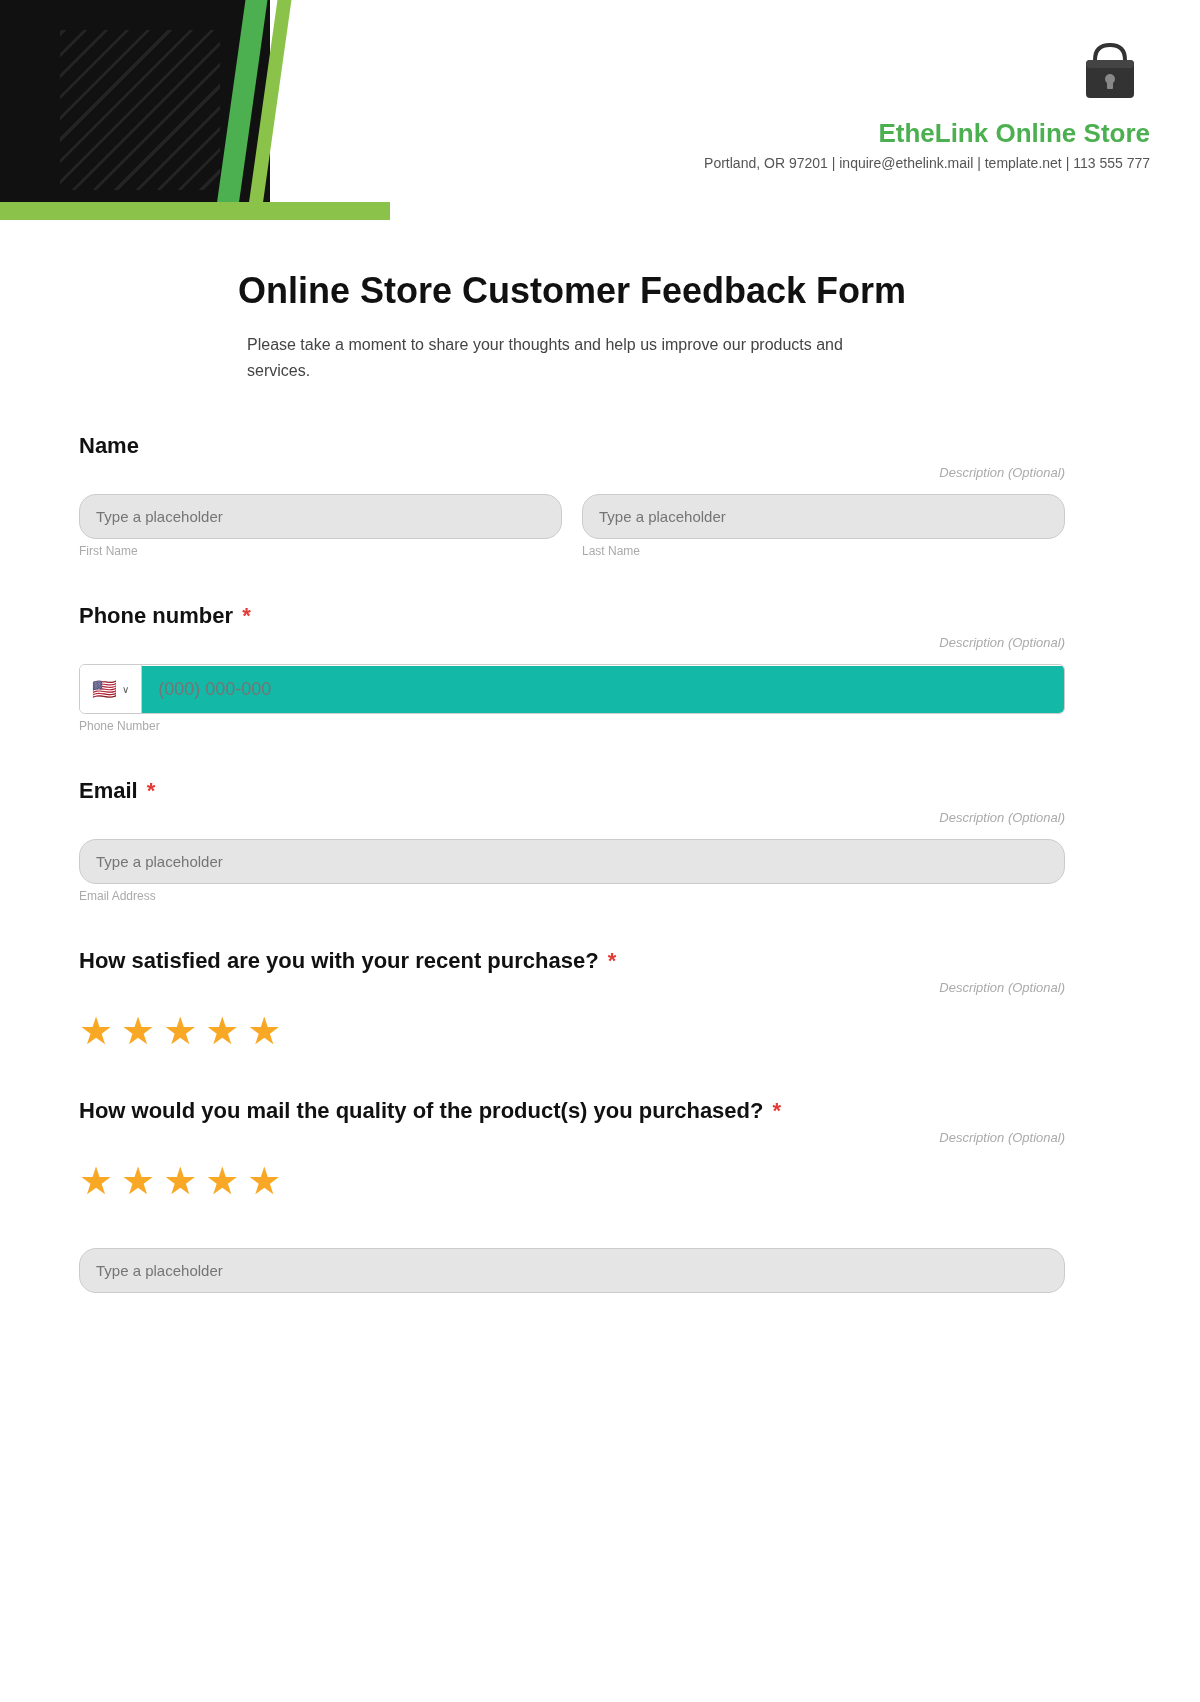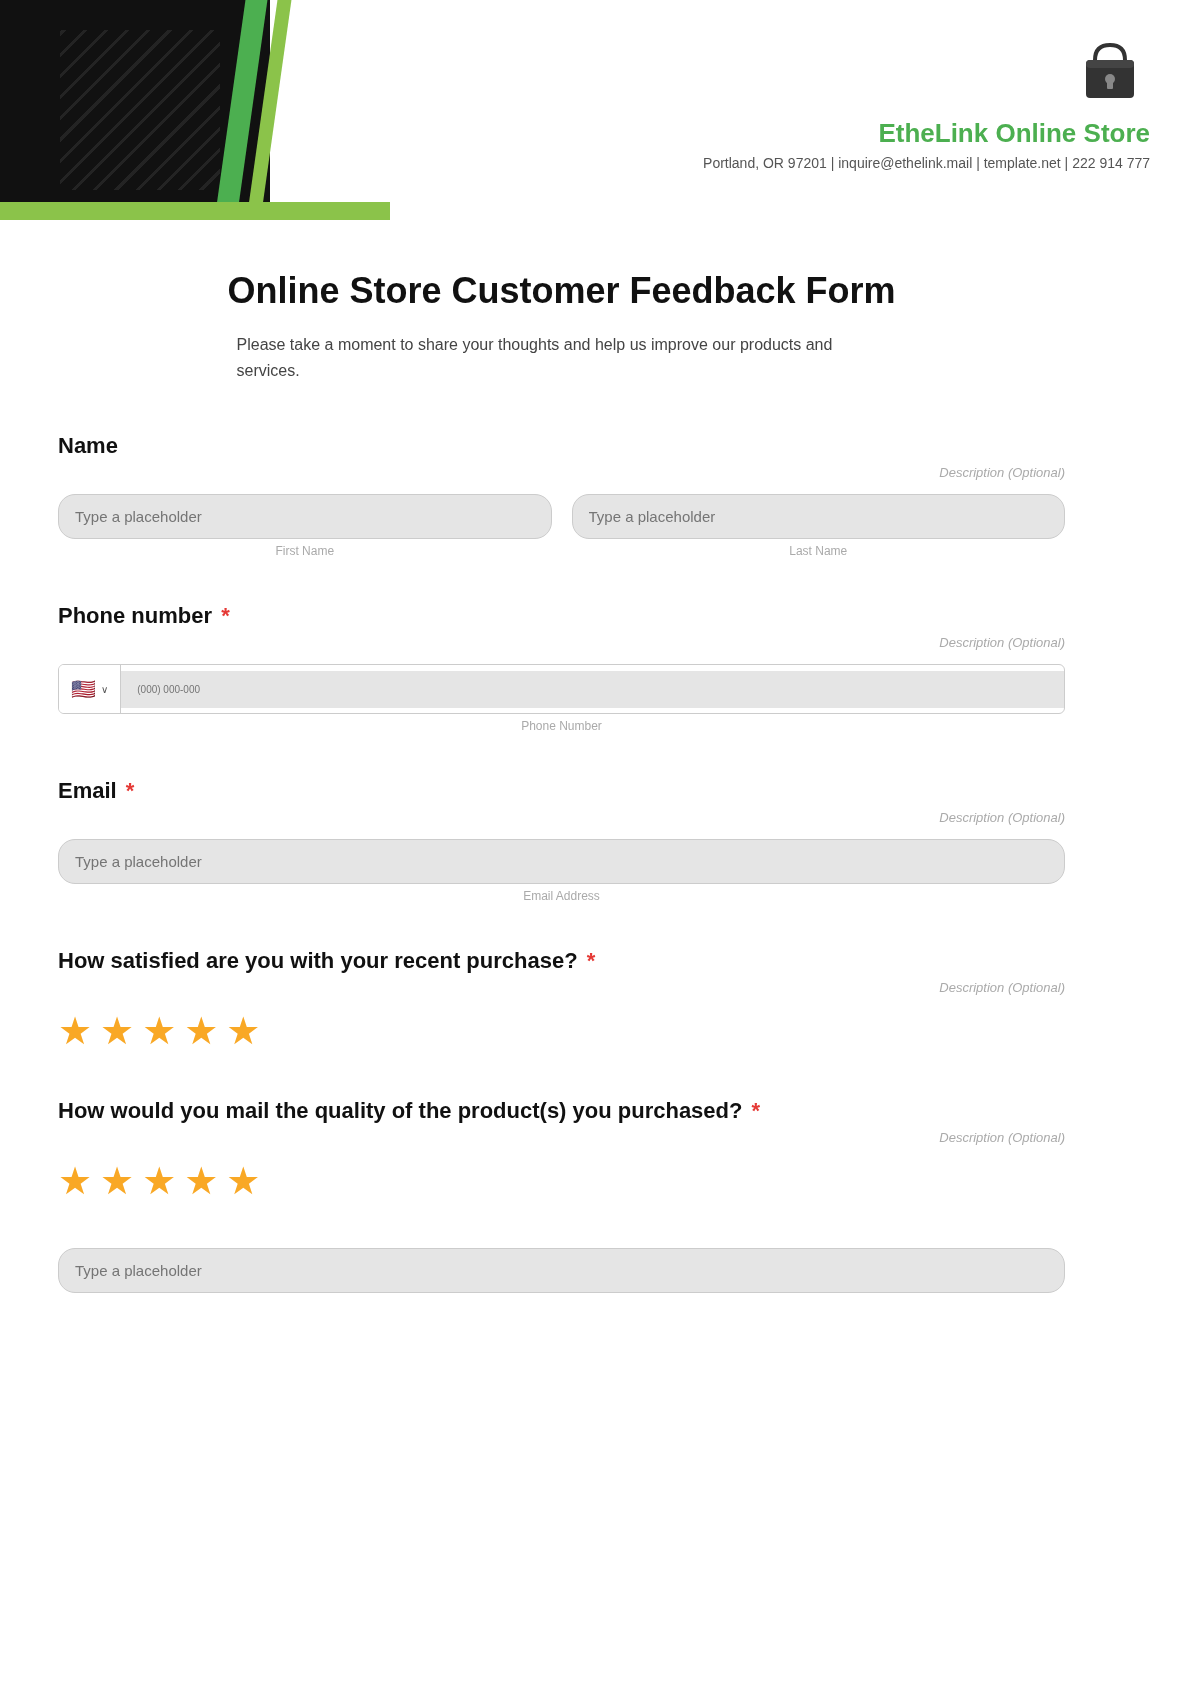--- a/index.html
+++ b/index.html
@@ -119,21 +119,21 @@
       margin-bottom: 6px;
     }
 
     .brand-contact {
       font-size: 14px;
       color: #555;
     }
 
     
     .main-content {
-      padding: 50px 135px 60px 58px;
+      padding: 50px 135px 60px 79px;
     }
 
     .form-title {
       font-size: 36px;
       font-weight: bold;
       color: #111;
       text-align: center;
       margin-bottom: 20px;
     }
 
@@ -189,21 +189,20 @@
       font-size: 15px;
       color: #666;
       outline: none;
       background: #e5e5e5;
     }
 
     .field-sublabel {
       font-size: 12px;
       color: #aaa;
       margin-top: 5px;
-      text-align: center;
     }
 
     
     .phone-field-wrapper {
       display: flex;
       align-items: center;
       border: 1.5px solid #ccc;
       border-radius: 6px;
       overflow: hidden;
       background: #fff;
@@ -226,24 +225,24 @@
 
     .chevron-down {
       font-size: 10px;
       color: #555;
     }
 
     .phone-input {
       flex: 1;
       border: none;
       padding: 13px 16px;
-      font-size: 10px;
+      font-size: 18px;
       color: #444;
       outline: none;
-      background: #e5e5e5;
+      background: #14b8a6;
     }
 
     
     .stars-container {
       display: flex;
       gap: 8px;
       margin-top: 4px;
     }
 
     .star {
@@ -270,21 +269,21 @@
       <path d="M25 30 Q25 15 40 15 Q55 15 55 30" stroke="#333" stroke-width="4" fill="none" stroke-linecap="round"></path>
 
       <rect x="16" y="30" width="48" height="38" rx="4" fill="#333"></rect>
 
       <rect x="16" y="30" width="48" height="8" rx="4" fill="#444"></rect>
 
       <circle cx="40" cy="49" r="5" fill="#888"></circle>
       <rect x="37" y="52" width="6" height="7" rx="1" fill="#888"></rect>
     </svg>
     <div class="brand-name">EtheLink Online Store</div>
-    <div class="brand-contact">Portland, OR 97201 | inquire@ethelink.mail | template.net | 222 914 777</div>
+    <div class="brand-contact">Portland, OR 97201 | inquire@ethelink.mail | template.net | 113 555 777</div>
   </div>
 </div>
 
 <div class="main-content">
 
   <h1 class="form-title">Online Store Customer Feedback Form</h1>
   <p class="form-subtitle">Please take a moment to share your thoughts and help us improve our products and services.</p>
 
   <div class="form-section">
     <div class="field-label">

